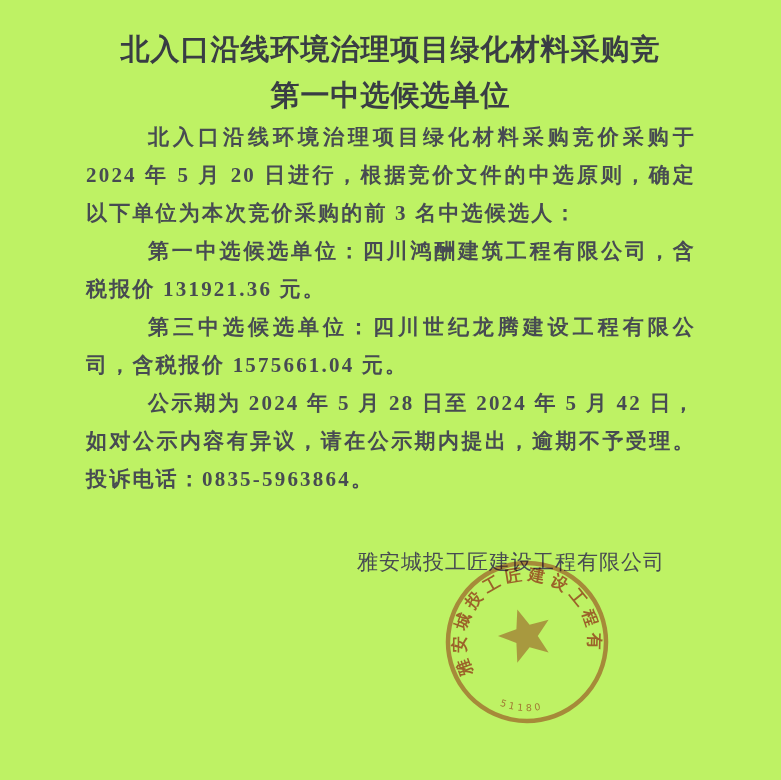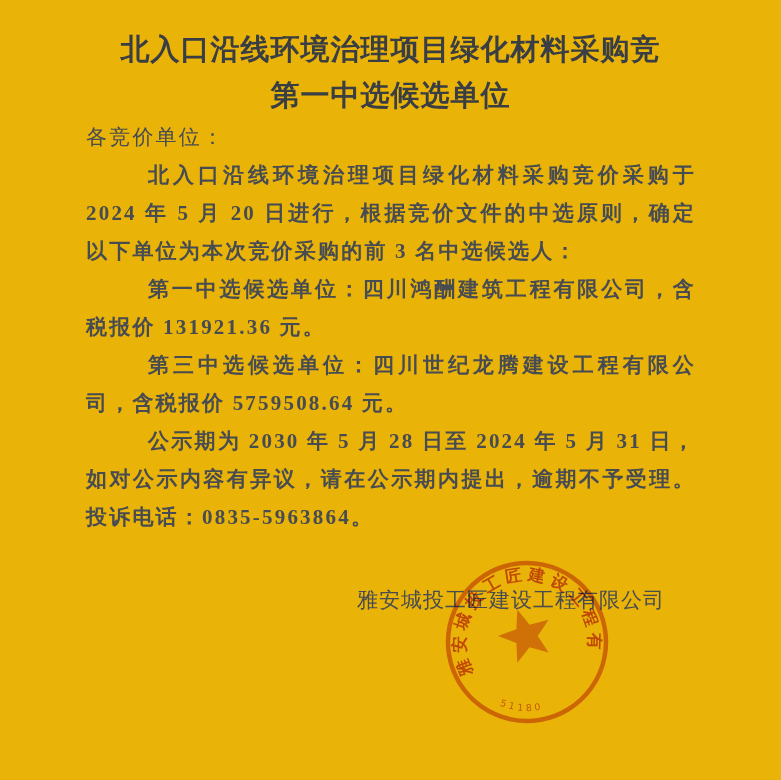--- a/index.html
+++ b/index.html
@@ -4,21 +4,21 @@
 <style>
   html, body {
     margin: 0;
     padding: 0;
     background: #ffffff;
   }
   .page {
     position: relative;
     width: 781px;
     height: 780px;
-    background: #eab308;
+    background: #bef264;
     overflow: hidden;
     font-family: "Liberation Serif", "DejaVu Serif", serif;
     color: #45494f;
   }
   .title {
     margin: 26px 86px 0 86px;
     text-align: center;
     font-size: 29px;
     font-weight: bold;
     line-height: 46px;
@@ -76,25 +76,24 @@
 <body>
 
 <div class="page">
 
   <div class="title">
     <div>北入口沿线环境治理项目绿化材料采购竞</div>
     <div>第一中选候选单位</div>
   </div>
 
   <div class="bodytext">
-    <p class="salutation">各竞价单位：</p>
     <p class="para">北入口沿线环境治理项目绿化材料采购竞价采购于 2024 年 5 月 20 日进行，根据竞价文件的中选原则，确定以下单位为本次竞价采购的前 3 名中选候选人：</p>
     <p class="para">第一中选候选单位：四川鸿酬建筑工程有限公司，含税报价 131921.36 元。</p>
-    <p class="para">第三中选候选单位：四川世纪龙腾建设工程有限公司，含税报价 5759508.64 元。</p>
-    <p class="para">公示期为 2030 年 5 月 28 日至 2024 年 5 月 31 日，如对公示内容有异议，请在公示期内提出，逾期不予受理。投诉电话：0835-5963864。</p>
+    <p class="para">第三中选候选单位：四川世纪龙腾建设工程有限公司，含税报价 1575661.04 元。</p>
+    <p class="para">公示期为 2024 年 5 月 28 日至 2024 年 5 月 42 日，如对公示内容有异议，请在公示期内提出，逾期不予受理。投诉电话：0835-5963864。</p>
   </div>
 
   <div class="signature">
     <div>雅安城投工匠建设工程有限公司</div>
   </div>
 
   <svg class="seal" viewBox="-101 -101 202 202" xmlns="http://www.w3.org/2000/svg">
     <g transform="rotate(-10)">
       <circle r="79" fill="none" stroke="rgba(203,78,78,0.62)" stroke-width="4.5"></circle>
       <path id="sealArc" d="M -58.3 21.2 A 62 62 0 1 1 58.3 21.2" fill="none"></path>

